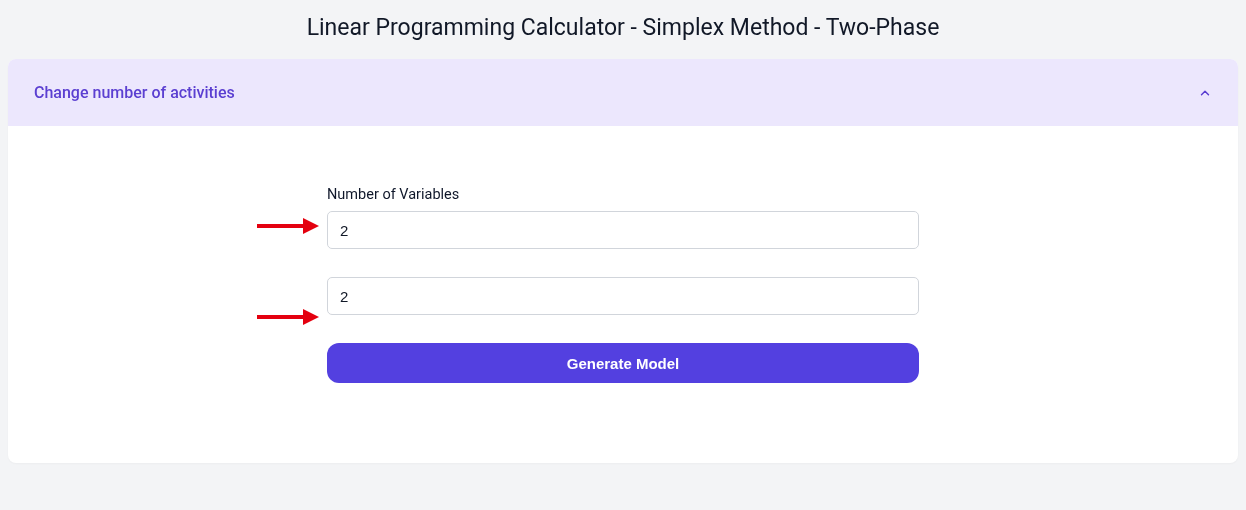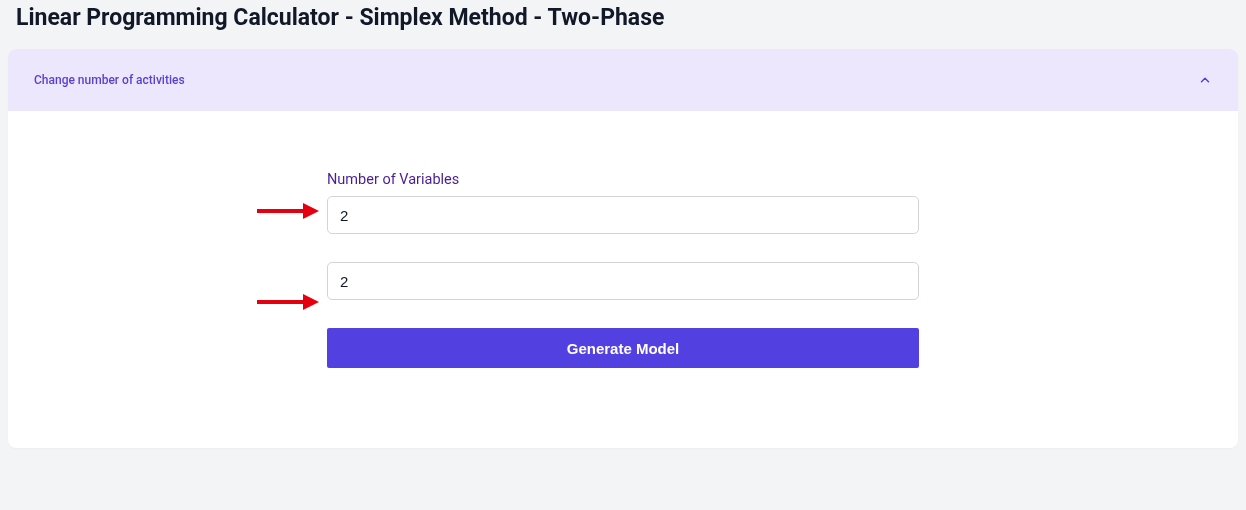--- a/index.html
+++ b/index.html
@@ -9,42 +9,43 @@
     }
     body {
       font-family: -apple-system, BlinkMacSystemFont, "Segoe UI", Roboto, "Helvetica Neue", Arial, sans-serif;
       background: #f3f4f6;
       width: 1246px;
       height: 510px;
       overflow: hidden;
     }
     .page-title {
       font-size: 23px;
-      font-weight: 700;
+      font-weight: 400;
       color: #111827;
-      padding: 4px 16px 18px 16px;
+      padding: 14px 16px 18px 16px;
+      text-align: center;
     }
     .card {
       background: #ffffff;
       border-radius: 8px;
       margin: 0 8px;
       overflow: hidden;
       box-shadow: 0 1px 2px rgba(0,0,0,0.03);
     }
     .accordion-header {
       background: #ece7fd;
       padding: 24px 26px;
       display: flex;
       justify-content: space-between;
       align-items: center;
       cursor: pointer;
     }
     .accordion-title {
       color: #5b3fd1;
-      font-size: 12px;
+      font-size: 16px;
       font-weight: 500;
     }
     .accordion-chevron {
       color: #5b3fd1;
       display: flex;
       align-items: center;
     }
     .accordion-body {
       padding: 60px 0 80px 0;
       position: relative;
@@ -53,41 +54,41 @@
       width: 592px;
       margin: 0 auto;
     }
     .form-group {
       margin-bottom: 28px;
       position: relative;
     }
     .form-label {
       display: block;
       font-size: 14.5px;
-      color: #4c1d95;
+      color: #0f172a;
       margin-bottom: 8px;
       font-weight: 400;
     }
     .form-input {
       width: 100%;
       height: 38px;
       border: 1px solid #d1d5db;
       border-radius: 5px;
       padding: 0 12px;
       font-size: 15px;
       color: #111827;
       background: #fff;
     }
     .generate-btn {
       width: 100%;
       height: 40px;
       background: #5340e0;
       color: #fff;
       border: none;
-      border-radius: 2px;
+      border-radius: 12px;
       font-size: 15px;
       font-weight: 600;
       cursor: pointer;
     }
     .arrow-annotation {
       position: absolute;
       left: -72px;
       top: 30px;
       width: 64px;
       height: 20px;

